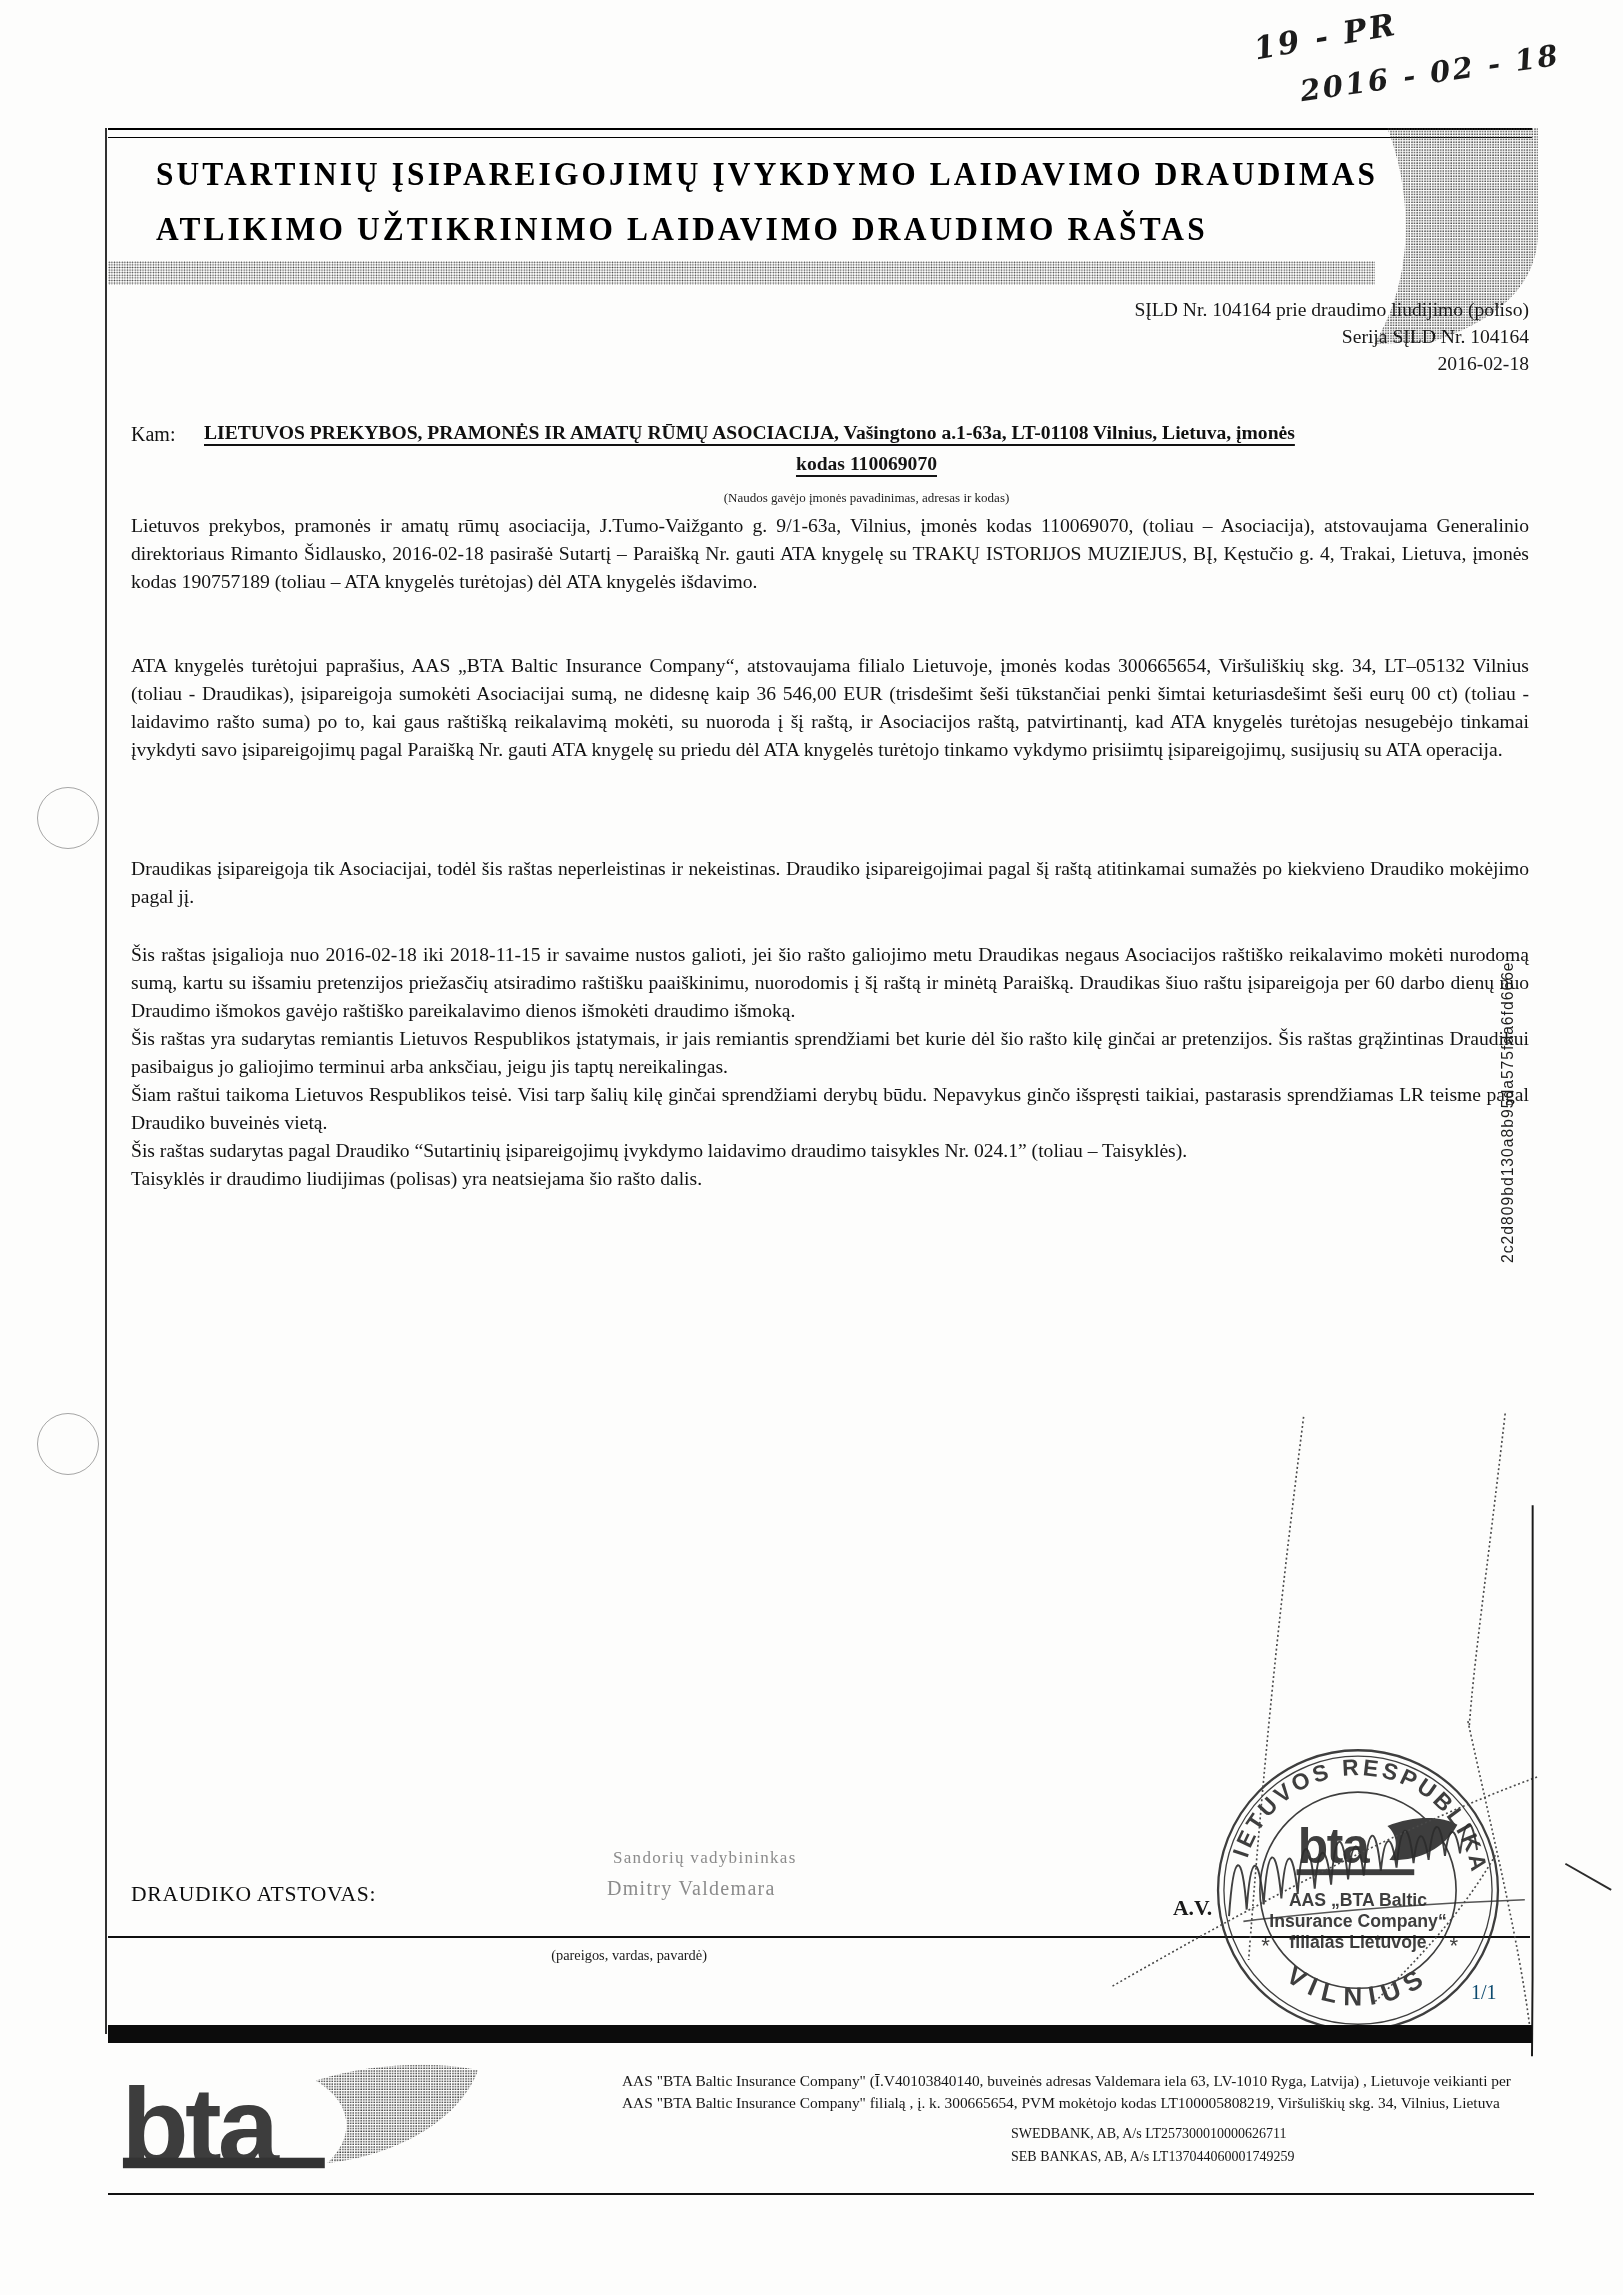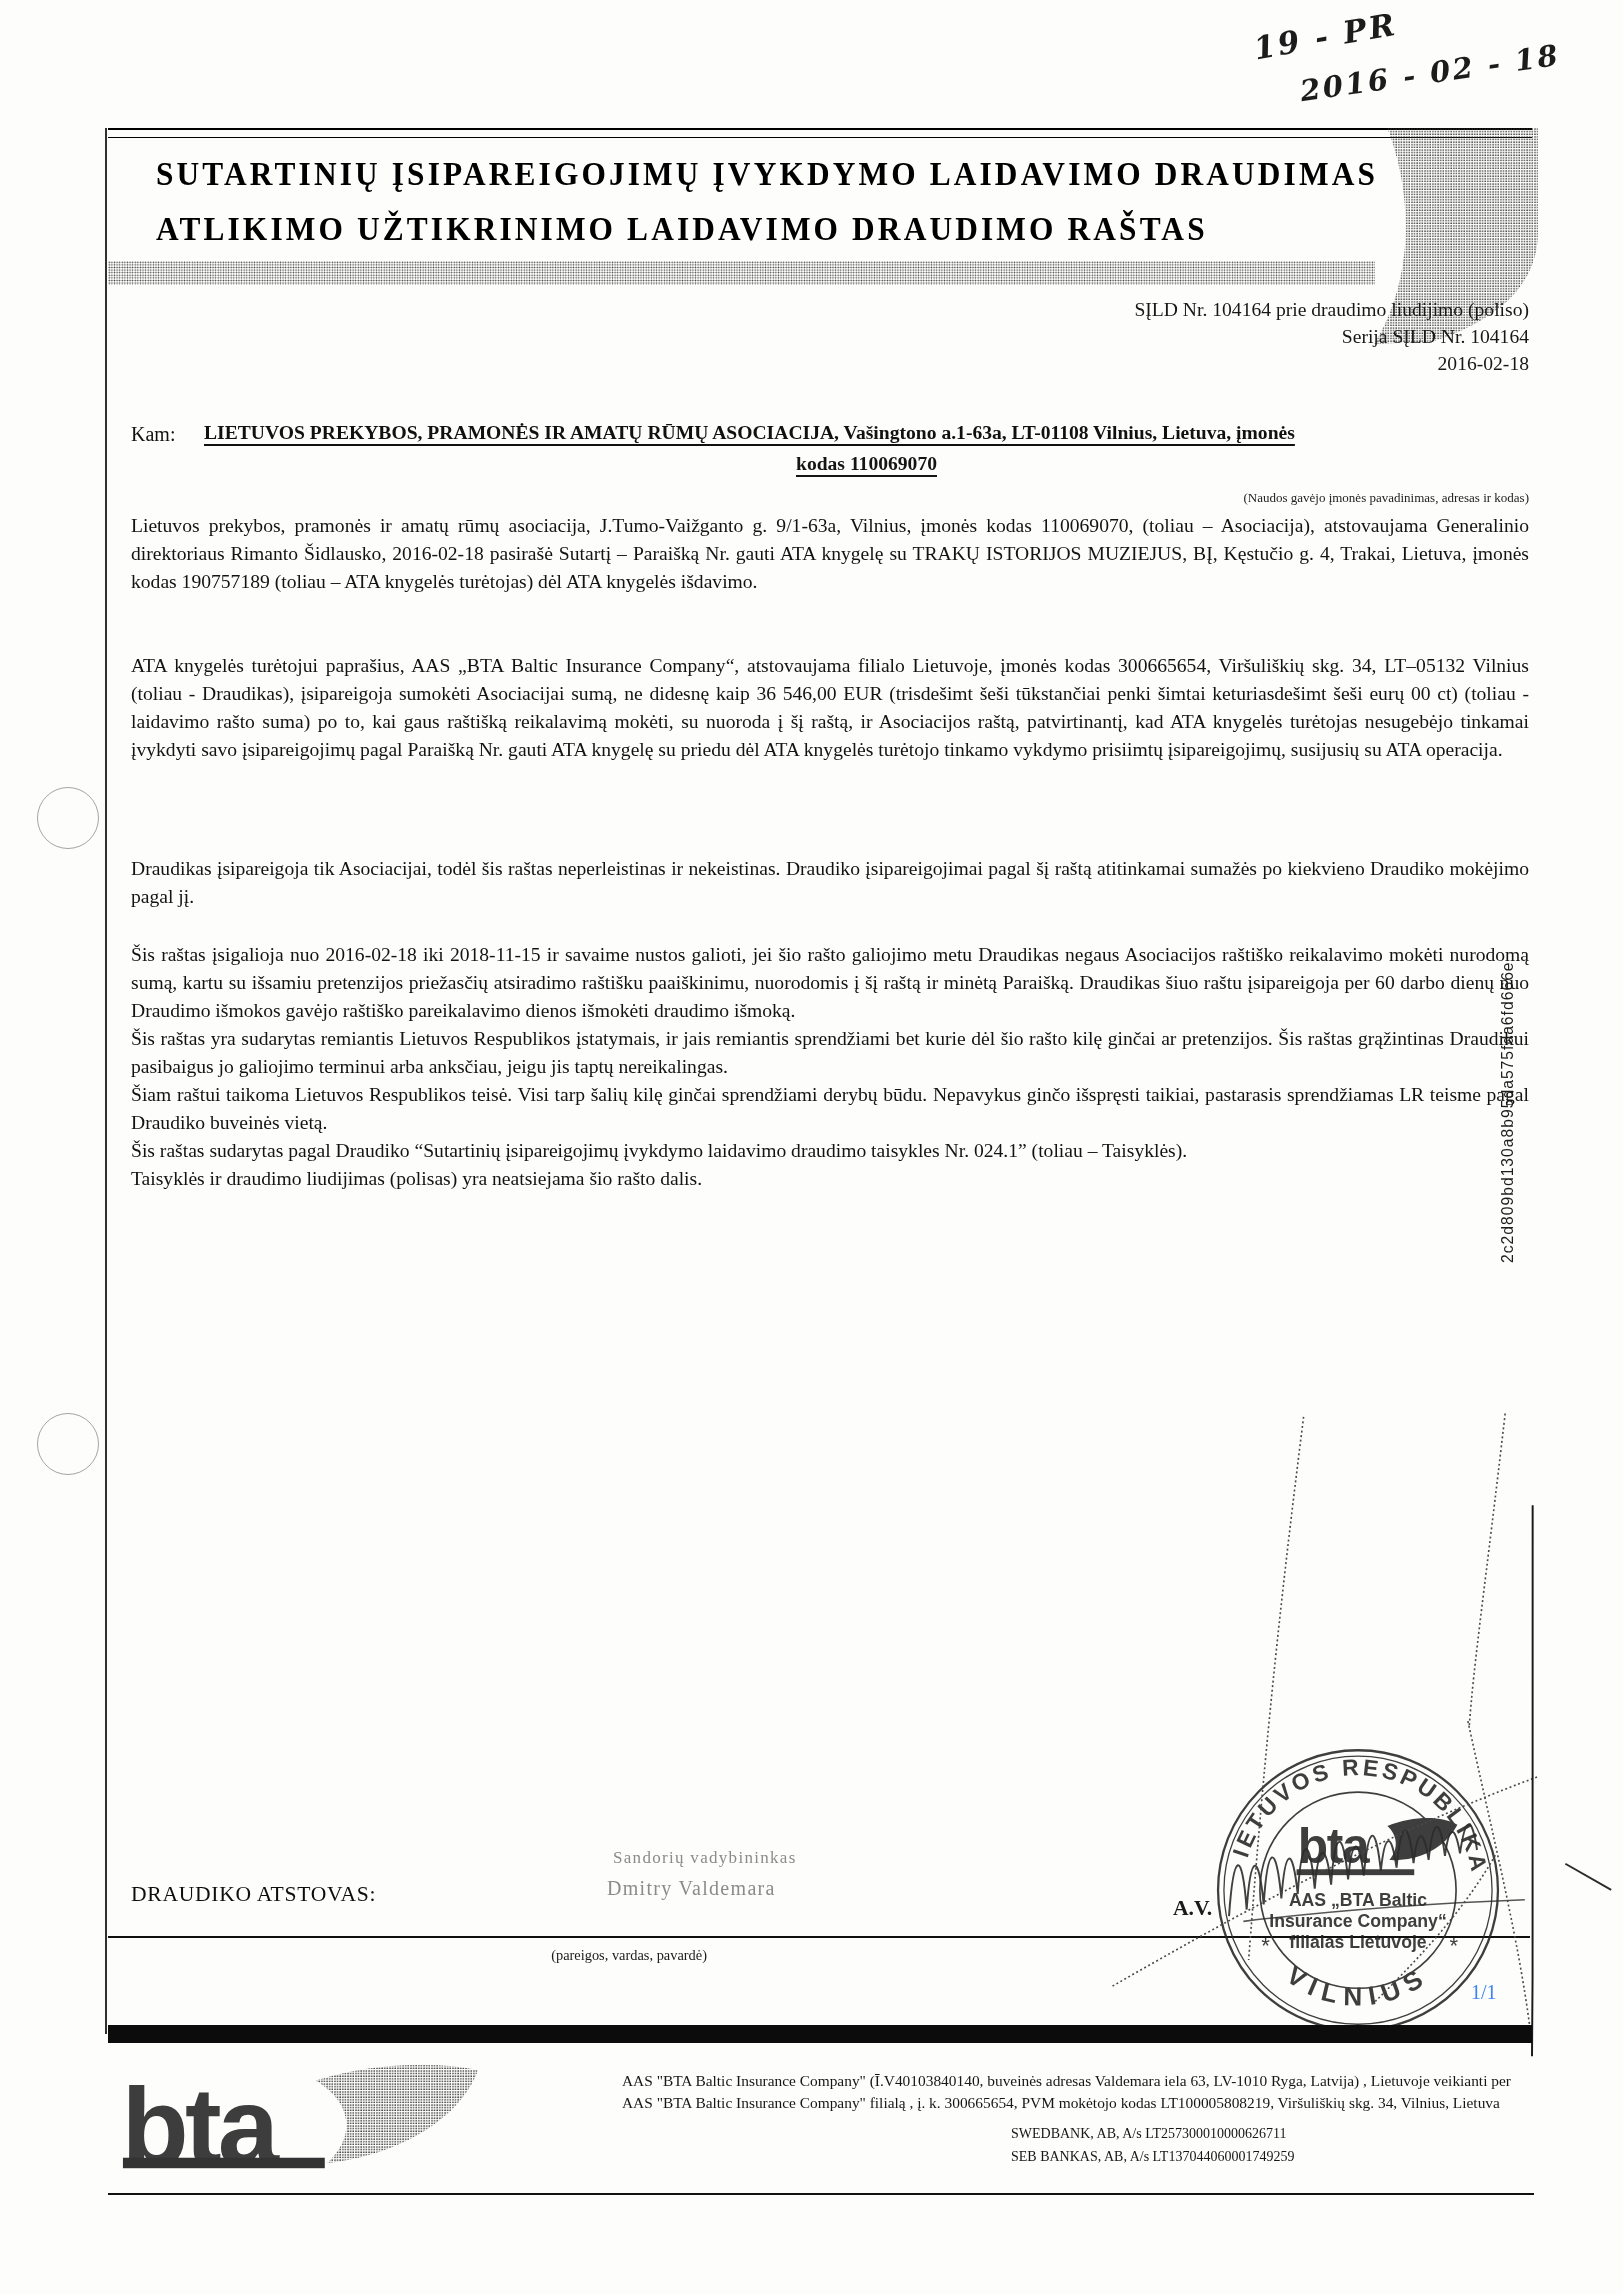--- a/index.html
+++ b/index.html
@@ -26,21 +26,21 @@
   
   #refblock{left:785px;top:296px;width:744px;text-align:right;
     font-size:19.6px;line-height:27px;color:#171717;}
   
   #kam-label{left:131px;top:423px;font-size:20px;color:#111;}
   #rcpt1{left:204px;top:422px;width:1325px;font-size:19.6px;font-weight:600;
     text-align:justify;color:#111;}
   #rcpt1 span{text-decoration:underline;text-decoration-thickness:1.6px;text-underline-offset:4.6px;}
   #rcpt2{left:204px;top:453px;width:1325px;font-size:19.6px;font-weight:600;text-align:center;}
   #rcpt2 span{text-decoration:underline;text-decoration-thickness:1.6px;text-underline-offset:4.6px;text-align:center;}
-  #rcpt-cap{left:204px;top:490px;width:1325px;text-align:right;font-size:13px;color:#222;}
+  #rcpt-cap{left:204px;top:490px;width:1325px;text-align:center;font-size:13px;color:#222;}
   
   .para{left:131px;width:1398px;font-size:19.6px;line-height:28px;
     text-align:justify;color:#131313;}
   #p1{top:512px;}
   #p2{top:652px;}
   #p3{top:855px;}
   #pblock{top:941px;}
   #pblock p{margin:0;}
   
   #hash{left:1499px;top:1008px;height:255px;width:23.6px;
@@ -52,21 +52,21 @@
   #punch2{left:37px;top:1413px;}
   #leftline{left:105px;top:128px;width:2px;height:1906px;background:#141414;opacity:.88;}
   
   #sig-label{left:131px;top:1882px;font-size:21.6px;font-weight:400;letter-spacing:0.7px;color:#0e0e0e;}
   .faint{color:#8b8b8b;letter-spacing:1.3px;}
   #faint1{left:613px;top:1848px;font-size:17px;}
   #faint2{left:607px;top:1877px;font-size:20px;}
   #sigline{left:108px;top:1936px;width:1422px;height:2px;background:#101010;}
   #sig-cap{left:484px;top:1947px;width:223px;text-align:right;font-size:14.4px;color:#1b1b1b;}
   #av{left:1173px;top:1896px;font-size:21.6px;font-weight:700;color:#1a1a1a;text-align:right;}
-  #pagenum{left:1471px;top:1981px;font-size:20px;color:#3b82f6;}
+  #pagenum{left:1471px;top:1981px;font-size:20px;color:#0c4a6e;}
   
   #ftr-bar{left:108px;top:2025px;width:1424px;height:18.3px;background:#0c0c0c;}
   #ftr-co{left:622px;top:2070px;width:911px;font-size:15.4px;line-height:22px;color:#161616;}
   #ftr-tel{left:622px;top:2125px;width:393px;font-size:15.7px;line-height:23px;color:#161616;}
   #ftr-banks{left:1011px;top:2122px;width:524px;font-size:14px;line-height:23px;color:#161616;}
   #ftr-line{left:108px;top:2193px;width:1426px;height:2px;background:#111;}
   svg text{font-family:"Liberation Sans",sans-serif;}
 </style>
 </head>
 <body>

